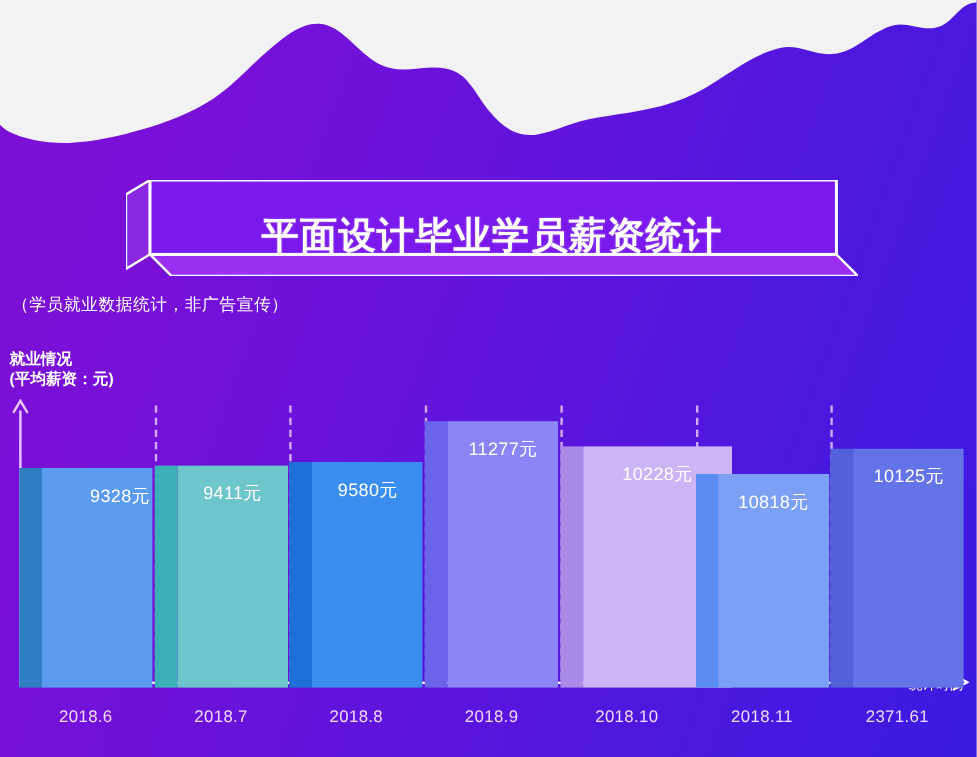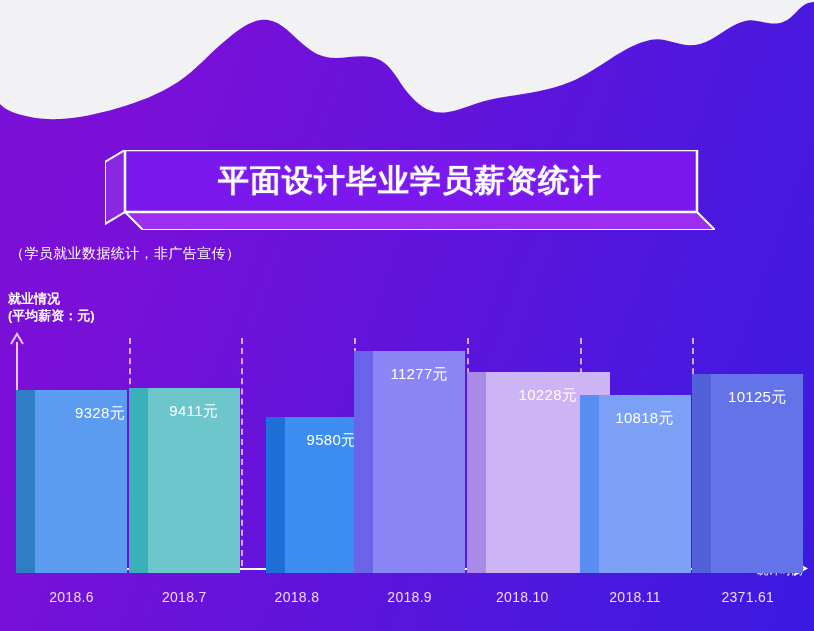--- a/index.html
+++ b/index.html
@@ -12,21 +12,21 @@
 
   
   .bg-top{position:absolute;left:0;top:0;width:814px;height:631px;
           background:linear-gradient(110deg,#7b0fd4 0%,#7a10d8 18%,#6a12da 38%,#5a15dd 58%,#4a18df 78%,#3b1ae0 100%);}
   .bg-wave{position:absolute;left:0;top:0;width:814px;height:130px;}
 
   
   .ribbon{position:absolute;left:105px;top:150px;width:610px;height:80px;}
   .ribbon svg{display:block;}
   .ribbon-title{
-    position:absolute;left:0;top:0;width:610px;height:62px;
+    position:absolute;left:0;top:16px;width:610px;height:62px;
     display:flex;align-items:center;justify-content:center;
     color:#ffffff;font-size:31px;font-weight:bold;letter-spacing:1px;
     text-shadow:0 0 2px rgba(255,255,255,.35);
     font-family:"Liberation Sans","DejaVu Sans",sans-serif;
   }
 
   .subtitle{position:absolute;left:10px;top:245px;color:#ffffff;font-size:14px;
             letter-spacing:.4px;}
 
   
@@ -122,21 +122,21 @@
           <div class="face" style="background: rgb(91, 155, 240); padding-left: 38px;">
             <span class="val">9328元</span>
           </div>
         </div>
         <div class="bar" style="left: 128.714px; width: 111px; height: 185px;">
           <div class="side" style="background: rgb(58, 176, 184);"></div>
           <div class="face" style="background: rgb(108, 198, 204);">
             <span class="val">9411元</span>
           </div>
         </div>
-        <div class="bar" style="left: 241.429px; width: 111px; height: 156px; margin-left: 25px;">
+        <div class="bar" style="left: 241.429px; width: 111px; height: 188px;">
           <div class="side" style="background: rgb(31, 111, 216);"></div>
           <div class="face" style="background: rgb(59, 142, 240);">
             <span class="val">9580元</span>
           </div>
         </div>
         <div class="bar" style="left: 354.143px; width: 111px; height: 222px;">
           <div class="side" style="background: rgb(107, 99, 234);"></div>
           <div class="face" style="background: rgb(139, 133, 245);">
             <span class="val">11277元</span>
           </div>

